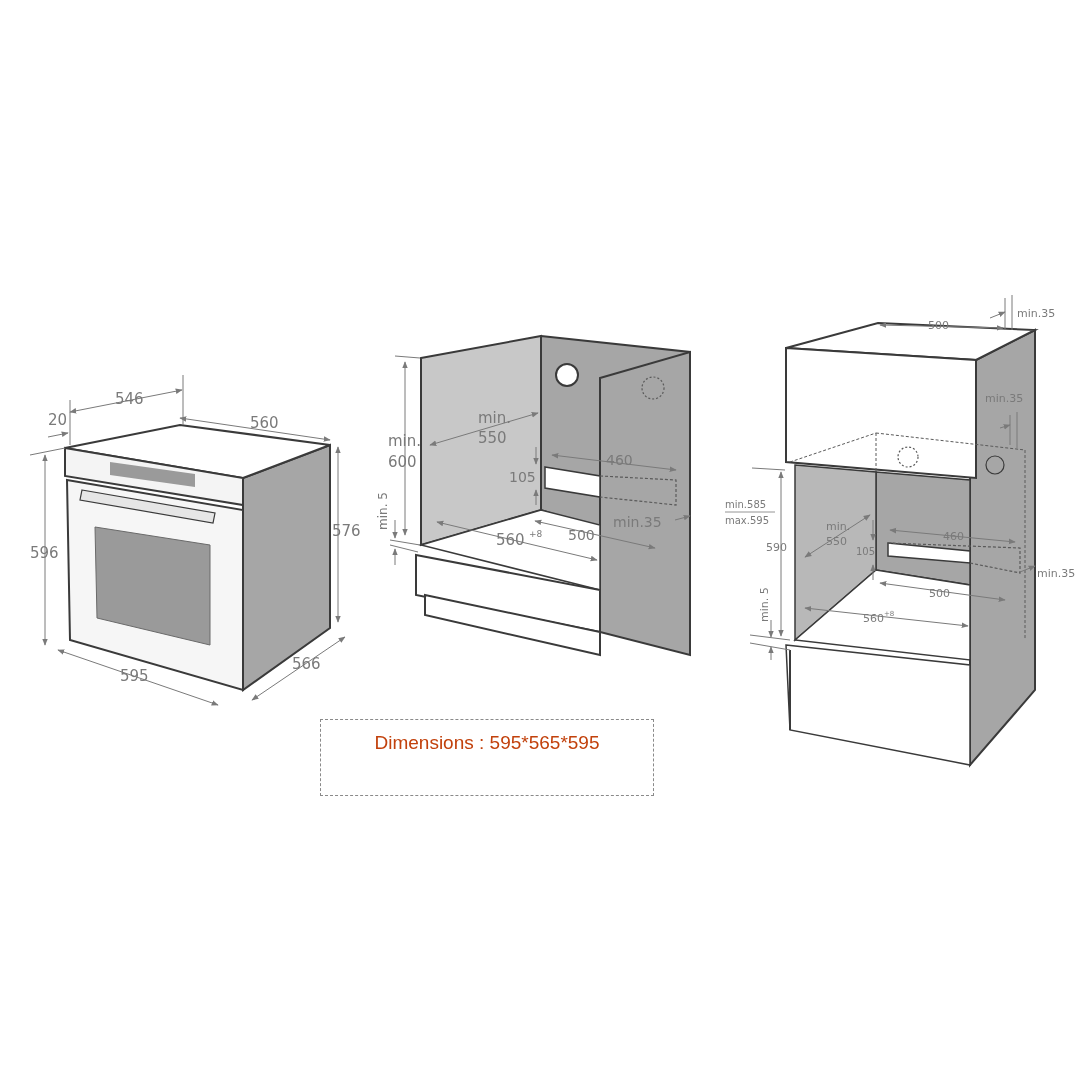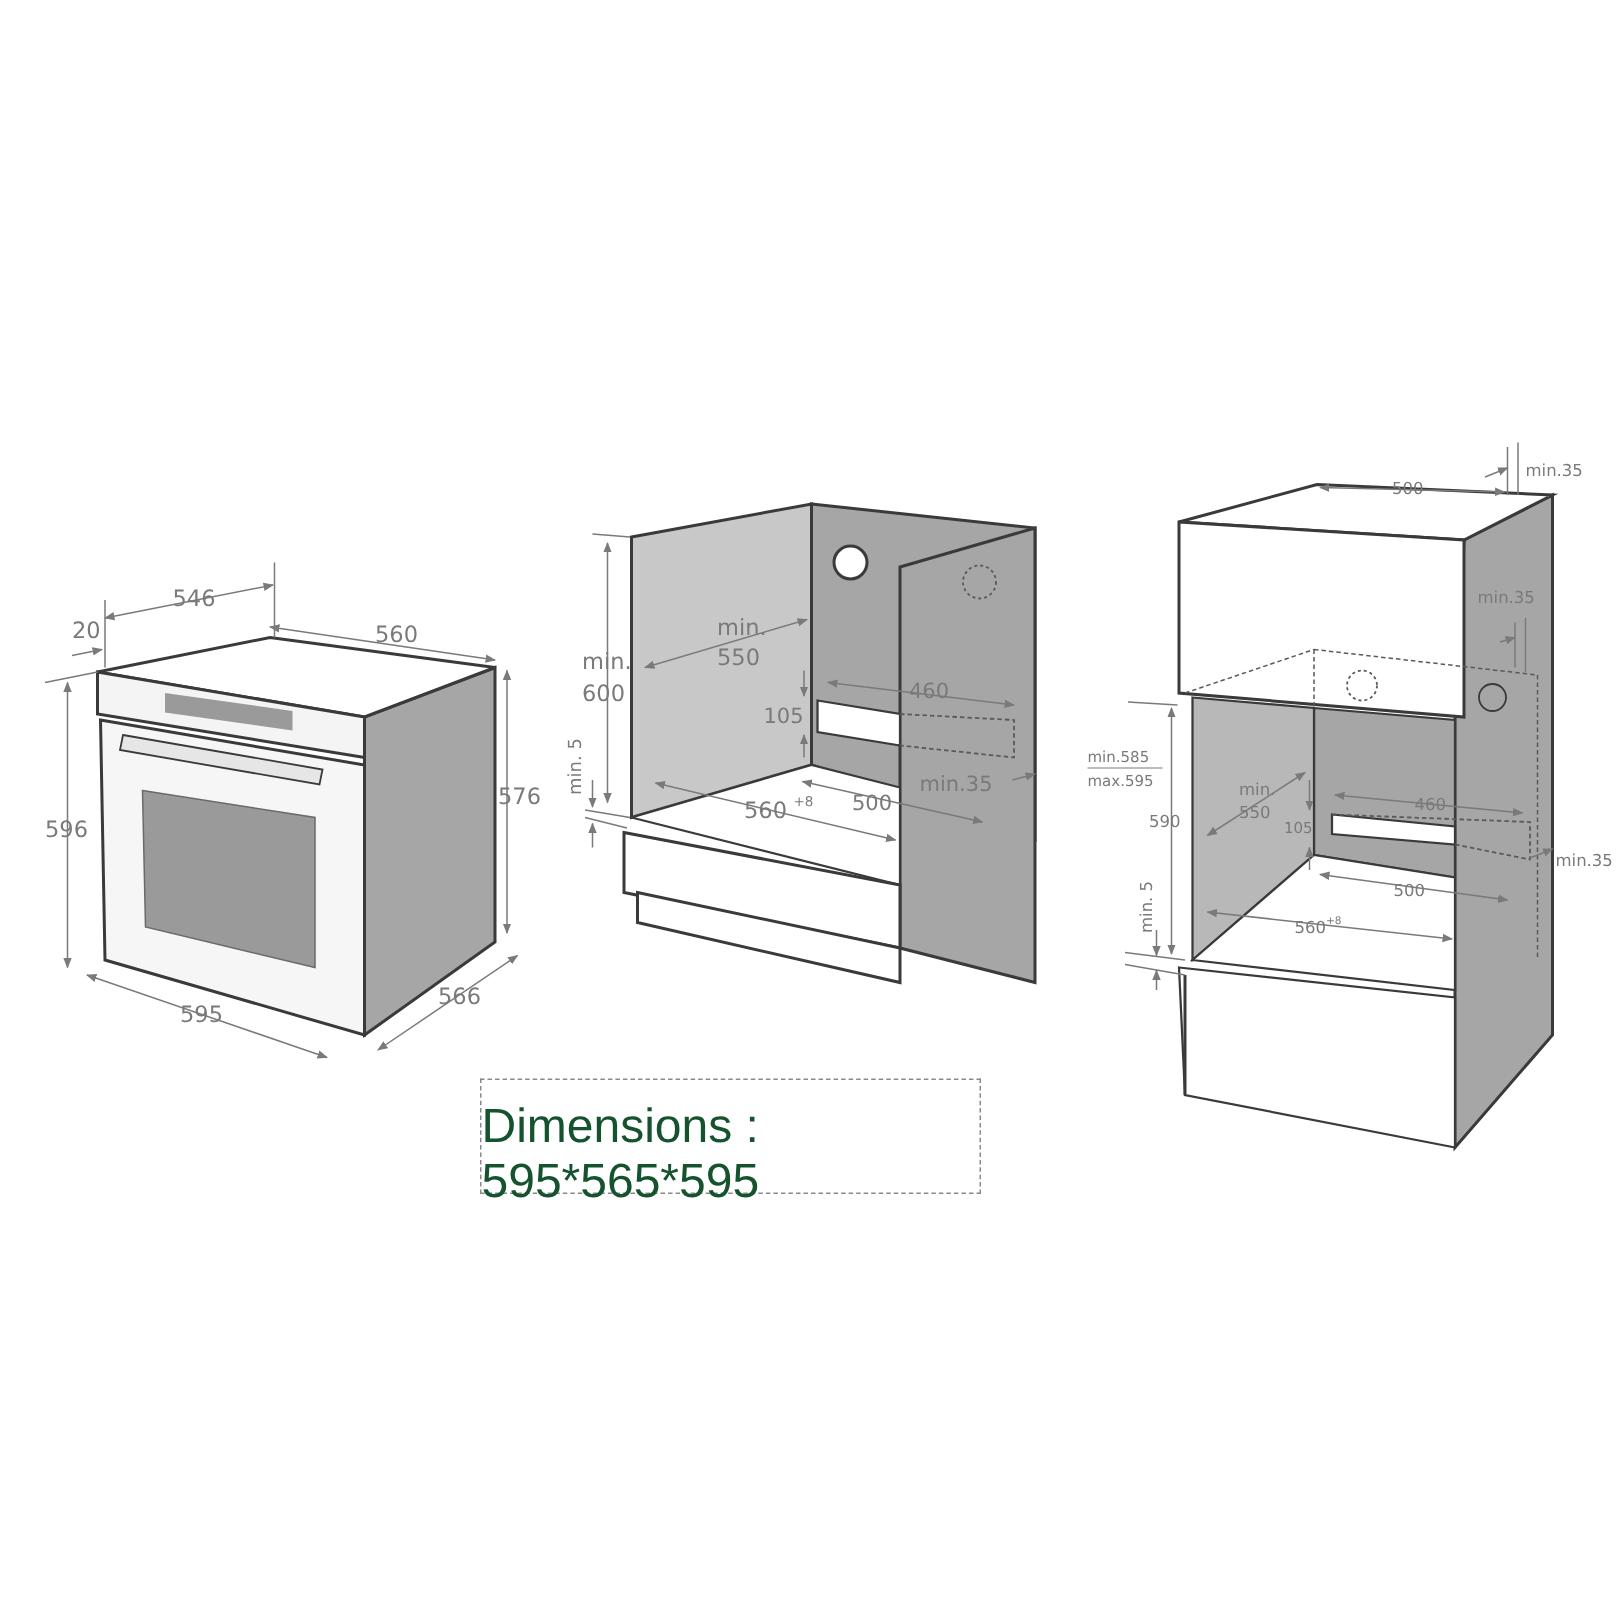--- a/index.html
+++ b/index.html
@@ -1,20 +1,20 @@
 <!DOCTYPE html>
 <html><head>
 <meta charset="utf-8">
 <style>
   html,body{margin:0;padding:0;background:#ffffff;}
   body{width:1080px;height:1080px;position:relative;overflow:hidden;font-family:"DejaVu Sans",sans-serif;}
   svg{position:absolute;left:0;top:0;}
   .dim{font-family:"DejaVu Sans",sans-serif;fill:#7a7a7a;}
   .caption-box{position:absolute;left:320px;top:719px;width:334px;height:77px;border:1px dashed #8a8a8a;box-sizing:border-box;}
-  .caption-text{position:absolute;left:0;top:12px;width:100%;font-family:"Liberation Sans",sans-serif;font-size:32px;color:#14532d;}
+  .caption-text{position:absolute;left:0;top:12px;width:100%;text-align:center;font-family:"Liberation Sans",sans-serif;font-size:19px;color:#c2410c;}
 </style>
 </head>
 <body>
 
 <svg width="1080" height="1080" viewBox="0 0 1080 1080">
   <defs>
     <marker id="ar" viewBox="0 0 10 10" refX="9" refY="5" markerWidth="7" markerHeight="7" orient="auto-start-reverse">
       <path d="M0,1 L10,5 L0,9 z" fill="#7a7a7a"></path>
     </marker>
   </defs>

